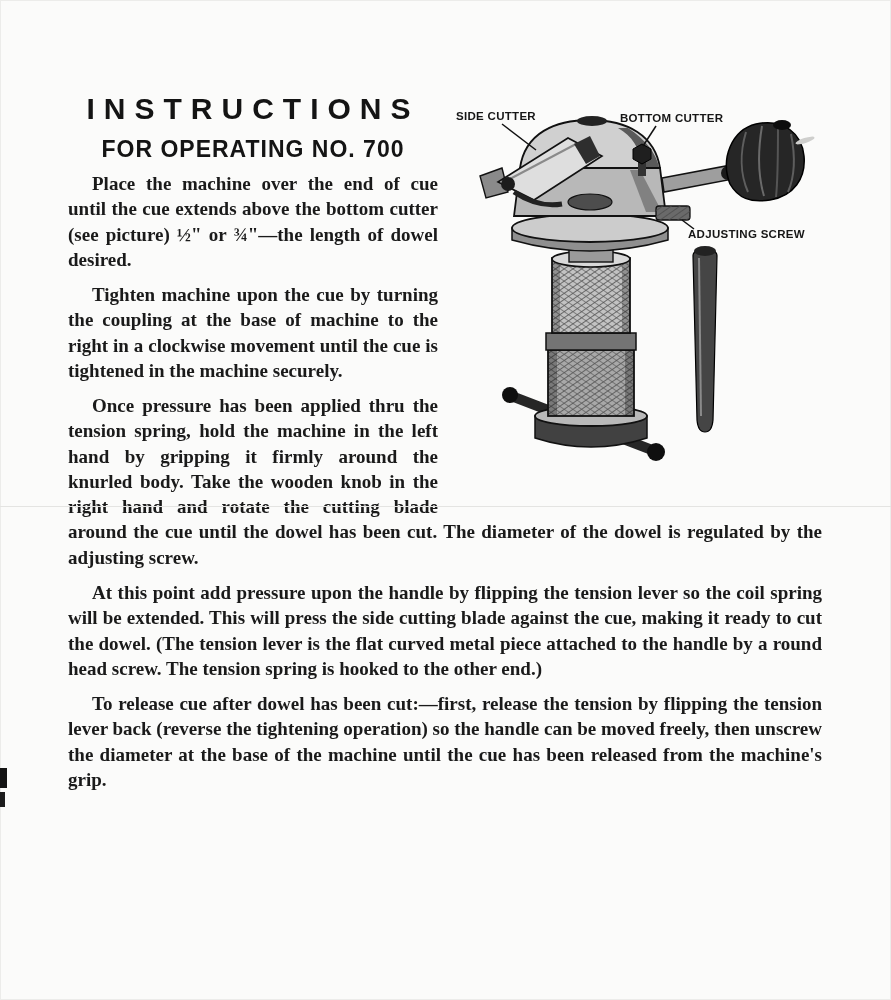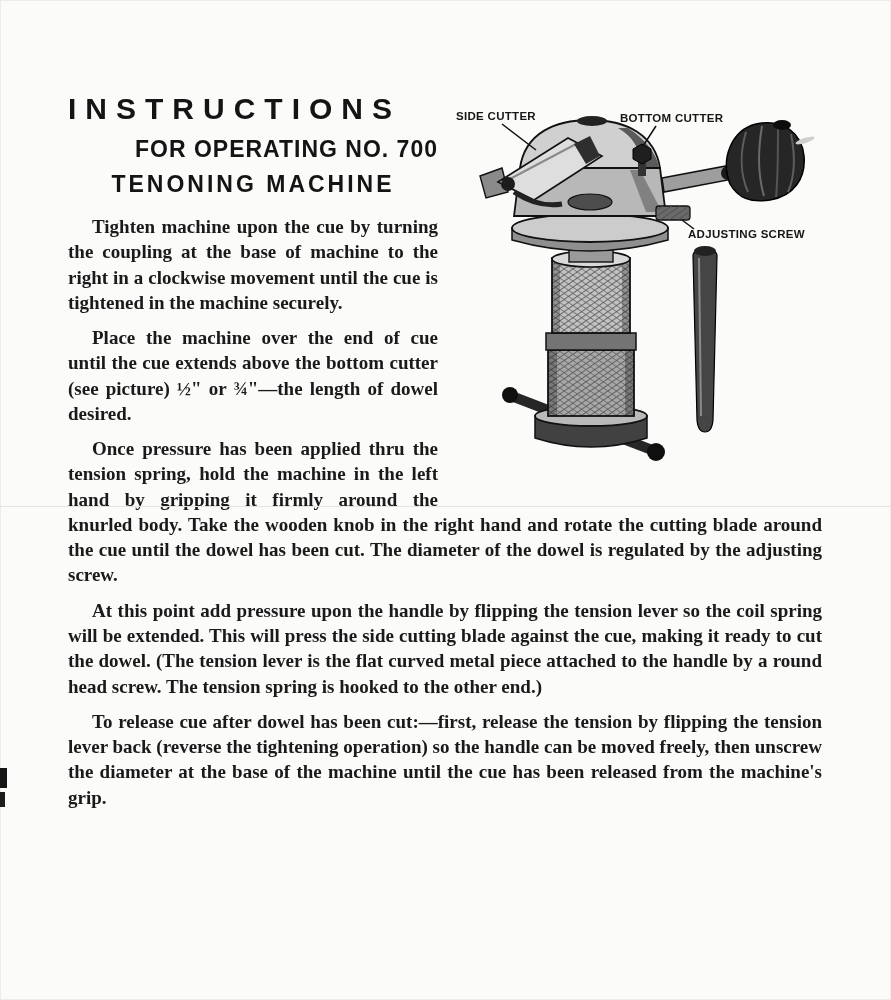--- a/index.html
+++ b/index.html
@@ -8,27 +8,27 @@
     background:#fbfbfa;
     box-shadow:inset 0 0 0 1px #ececea;
     font-family:"Liberation Serif",serif;color:#191919;
   }
   .content{padding:88px 69px 0 68px;}
   .illustration{
     float:right;width:372px;height:372px;margin:10px 0 26px 12px;
   }
   h1.title{
     font-family:"Liberation Sans",sans-serif;font-weight:700;font-size:30px;
-    letter-spacing:9px;margin:4px 0 10px;color:#141414;
+    letter-spacing:9px;text-align:center;margin:4px 0 10px;color:#141414;
   }
   h2.sub{
     font-family:"Liberation Sans",sans-serif;font-weight:700;font-size:23px;
     text-align:center;margin:0 0 8px;color:#141414;
   }
-  h2.sub1{letter-spacing:1px;text-align:right;}
+  h2.sub1{letter-spacing:1px;}
   h2.sub2{letter-spacing:3px;margin-bottom:16px;}
   p.body{
     font-size:19px;line-height:1.33;font-weight:700;color:#1a1a1a;
     text-align:justify;text-indent:24px;margin:0 0 10px;
   }
   p.body strong{font-weight:700;letter-spacing:.5px;}
   
   .scan-line{position:absolute;left:0;top:506px;width:100%;height:1px;background:#e4e4e2;}
   .edge-mark-1{position:absolute;left:0;top:768px;width:7px;height:20px;background:#141414;}
   .edge-mark-2{position:absolute;left:0;top:792px;width:5px;height:15px;background:#1c1c1c;}
@@ -150,24 +150,23 @@
           <line x1="206" y1="28" x2="193" y2="48" stroke="#111" stroke-width="1.5"></line>
 
           <text class="ill-label" x="238" y="140">ADJUSTING SCREW</text>
           <line x1="244" y1="131" x2="232" y2="122" stroke="#111" stroke-width="1.5"></line>
         </g>
       </svg>
     </figure>
 
     <h1 class="title">INSTRUCTIONS</h1>
     <h2 class="sub sub1">FOR OPERATING NO. 700</h2>
-    <h2 class="sub sub2">TENONING MACHINE</h2>
 
+    <p class="body">Place the machine over the end of cue until the cue extends above the bottom cutter (see picture) ½" or ¾"—the length of dowel desired.</p>
     <p class="body">Tighten machine upon the cue by turning the coupling at the base of machine to the right in a clockwise movement until the cue is tightened in the machine securely.</p>
-    <p class="body">Place the machine over the end of cue until the cue extends above the bottom cutter (see picture) ½" or ¾"—the length of dowel desired.</p>
     <p class="body">Once pressure has been applied thru the tension spring, hold the machine in the left hand by gripping it firmly around the knurled body. Take the wooden knob in the right hand and rotate the cutting blade around the cue until the dowel has been cut. The diameter of the dowel is regulated by the adjusting screw.</p>
     <p class="body">At this point add pressure upon the handle by flipping the tension lever so the coil spring will be extended. This will press the side cutting blade against the cue, making it ready to cut the dowel. (The tension lever is the flat curved metal piece attached to the handle by a round head screw. The tension spring is hooked to the other end.)</p>
     <p class="body">To release cue after dowel has been cut:—first, release the tension by flipping the tension lever back (reverse the tightening operation) so the handle can be moved freely, then unscrew the diameter at the base of the machine until the cue has been released from the machine's grip.</p>
 
   </div>
 
   <div class="scan-line"></div>
   <div class="edge-mark-1"></div>
   <div class="edge-mark-2"></div>
   <div class="smudge"></div>

